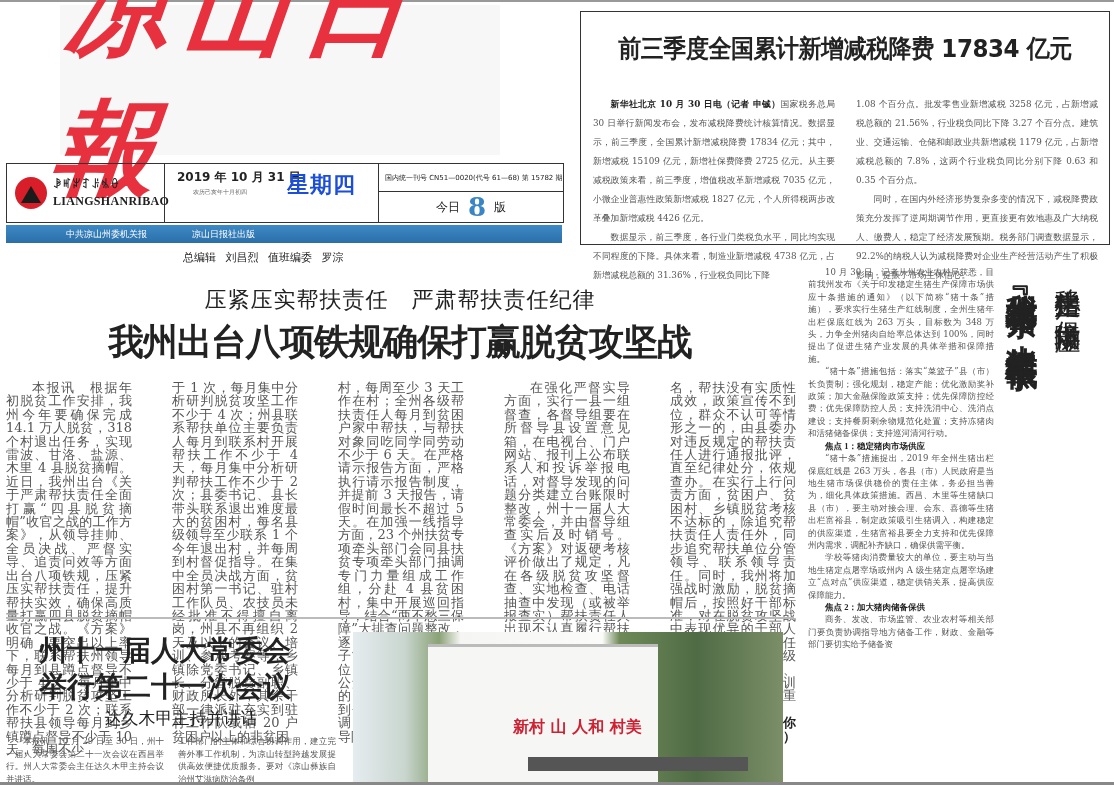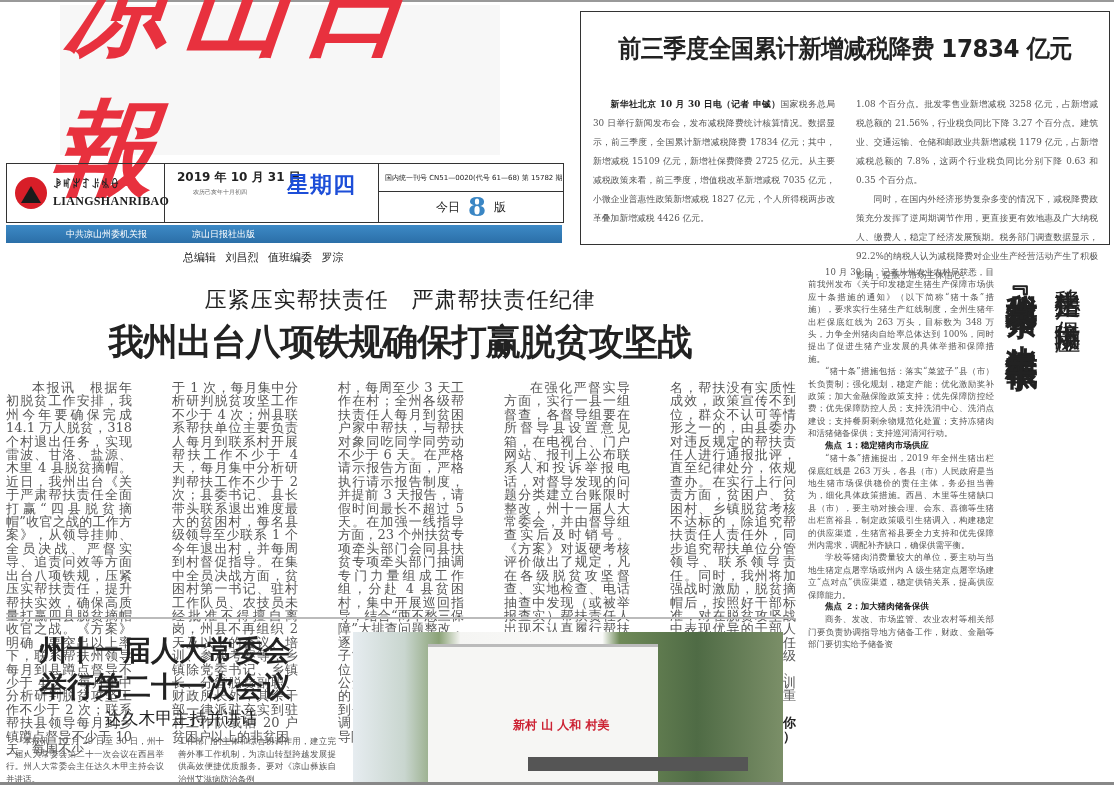--- a/index.html
+++ b/index.html
@@ -46,24 +46,24 @@
   .byline { text-align:right; color:#222; font-weight:bold; font-family:"DejaVu Sans", sans-serif; }
   .sep { left:6px; top:617px; width:788px; height:2px; background:#bbb; }
   .npc-head { left:0; top:633px; width:330px; text-align:center; font-family:"DejaVu Sans", sans-serif; font-size:28px; font-weight:bold; line-height:36px; }
   .npc-sub { left:16px; top:707px; width:330px; text-align:center; font-family:"DejaVu Sans", sans-serif; font-size:17px; }
   .npc-body { left:6px; top:735px; width:330px; display:flex; justify-content:space-between; }
   .npc-body .col { width:158px; font-size:8.5px; line-height:12.5px; }
   .photo { left:353px; top:632px; width:430px; height:153px; overflow:hidden;
        background:linear-gradient(90deg,#e6ecf0 0%,#c9d6cf 12%,#8aa276 20%,#f5f5f3 25%,#fbfbfa 58%,#6f8a58 62%,#4f6b45 80%,#7b8f68 100%); }
   .photo .house { position:absolute; left:75px; top:12px; width:230px; height:141px; background:#f6f6f4; border-top:3px solid #bbb; }
   .photo .roof { position:absolute; left:175px; top:125px; width:220px; height:14px; background:#555; }
-  .photo .wallart { position:absolute; left:160px; top:85px; color:#c23; font-size:12px; font-weight:bold; }
+  .photo .wallart { position:absolute; left:160px; top:85px; color:#c23; font-size:16px; font-weight:bold; }
   .pig-col { left:808px; top:266px; width:186px; }
   .pig-col .col { font-size:8.5px; line-height:12.4px; }
-  .focus { color:#222; font-weight:bold; font-family:Liberation Mono, monospace; text-indent:2em; }
+  .focus { color:#222; font-weight:bold; font-family:Liberation Serif, serif; text-indent:2em; }
   .vert-main { left:1002px; top:268px; width:40px; writing-mode:vertical-rl; font-family:"DejaVu Sans", sans-serif;
        font-size:32px; font-weight:bold; letter-spacing:2px; line-height:40px; }
   .vert-sub { left:1052px; top:268px; width:32px; writing-mode:vertical-rl; font-size:26px; letter-spacing:1px; line-height:32px; }
   .bottom-line { left:0; top:782px; width:1114px; height:3px; background:#888; }
   .top-line { left:0; top:0; width:1114px; height:2px; background:#999; }
 </style>
 </head>
 <body>
 
 <div class="abs top-line"></div>
@@ -99,20 +99,21 @@
 <div class="abs blue-bar">
   <span>中共凉山州委机关报</span>
   <span>凉山日报社出版</span>
 </div>
 
 <div class="abs tax-box">
   <div class="tax-title">前三季度全国累计新增减税降费 17834 亿元</div>
   <div class="tax-cols">
     <div class="col" style="width:242px">
       <p><b>新华社北京 10 月 30 日电（记者  申铖）</b><span>国家税务总局 30 日举行新闻发布会，发布减税降费统计核算情况。数据显示，前三季度，全国累计新增减税降费 17834 亿元；其中，新增减税 15109 亿元，新增社保费降费 2725 亿元。从主要减税政策来看，前三季度，增值税改革新增减税 7035 亿元，小微企业普惠性政策新增减税 1827 亿元，个人所得税两步改革叠加新增减税 4426 亿元。</span></p>
+      <p>数据显示，前三季度，各行业门类税负水平，同比均实现不同程度的下降。具体来看，制造业新增减税 4738 亿元，占新增减税总额的 31.36%，行业税负同比下降</p>
     </div>
     <div class="col" style="width:242px">
       <p style="text-indent:0">1.08 个百分点。批发零售业新增减税 3258 亿元，占新增减税总额的 21.56%，行业税负同比下降 3.27 个百分点。建筑业、交通运输、仓储和邮政业共新增减税 1179 亿元，占新增减税总额的 7.8%，这两个行业税负同比分别下降 0.63 和 0.35 个百分点。</p>
       <p>同时，在国内外经济形势复杂多变的情况下，减税降费政策充分发挥了逆周期调节作用，更直接更有效地惠及广大纳税人、缴费人，稳定了经济发展预期。税务部门调查数据显示，92.2%的纳税人认为减税降费对企业生产经营活动产生了积极影响，提振了市场主体信心。</p>
     </div>
   </div>
 </div>
 
 <div class="abs sub-head">压紧压实帮扶责任　严肃帮扶责任纪律</div>
 <div class="abs main-head">我州出台八项铁规确保打赢脱贫攻坚战</div>

